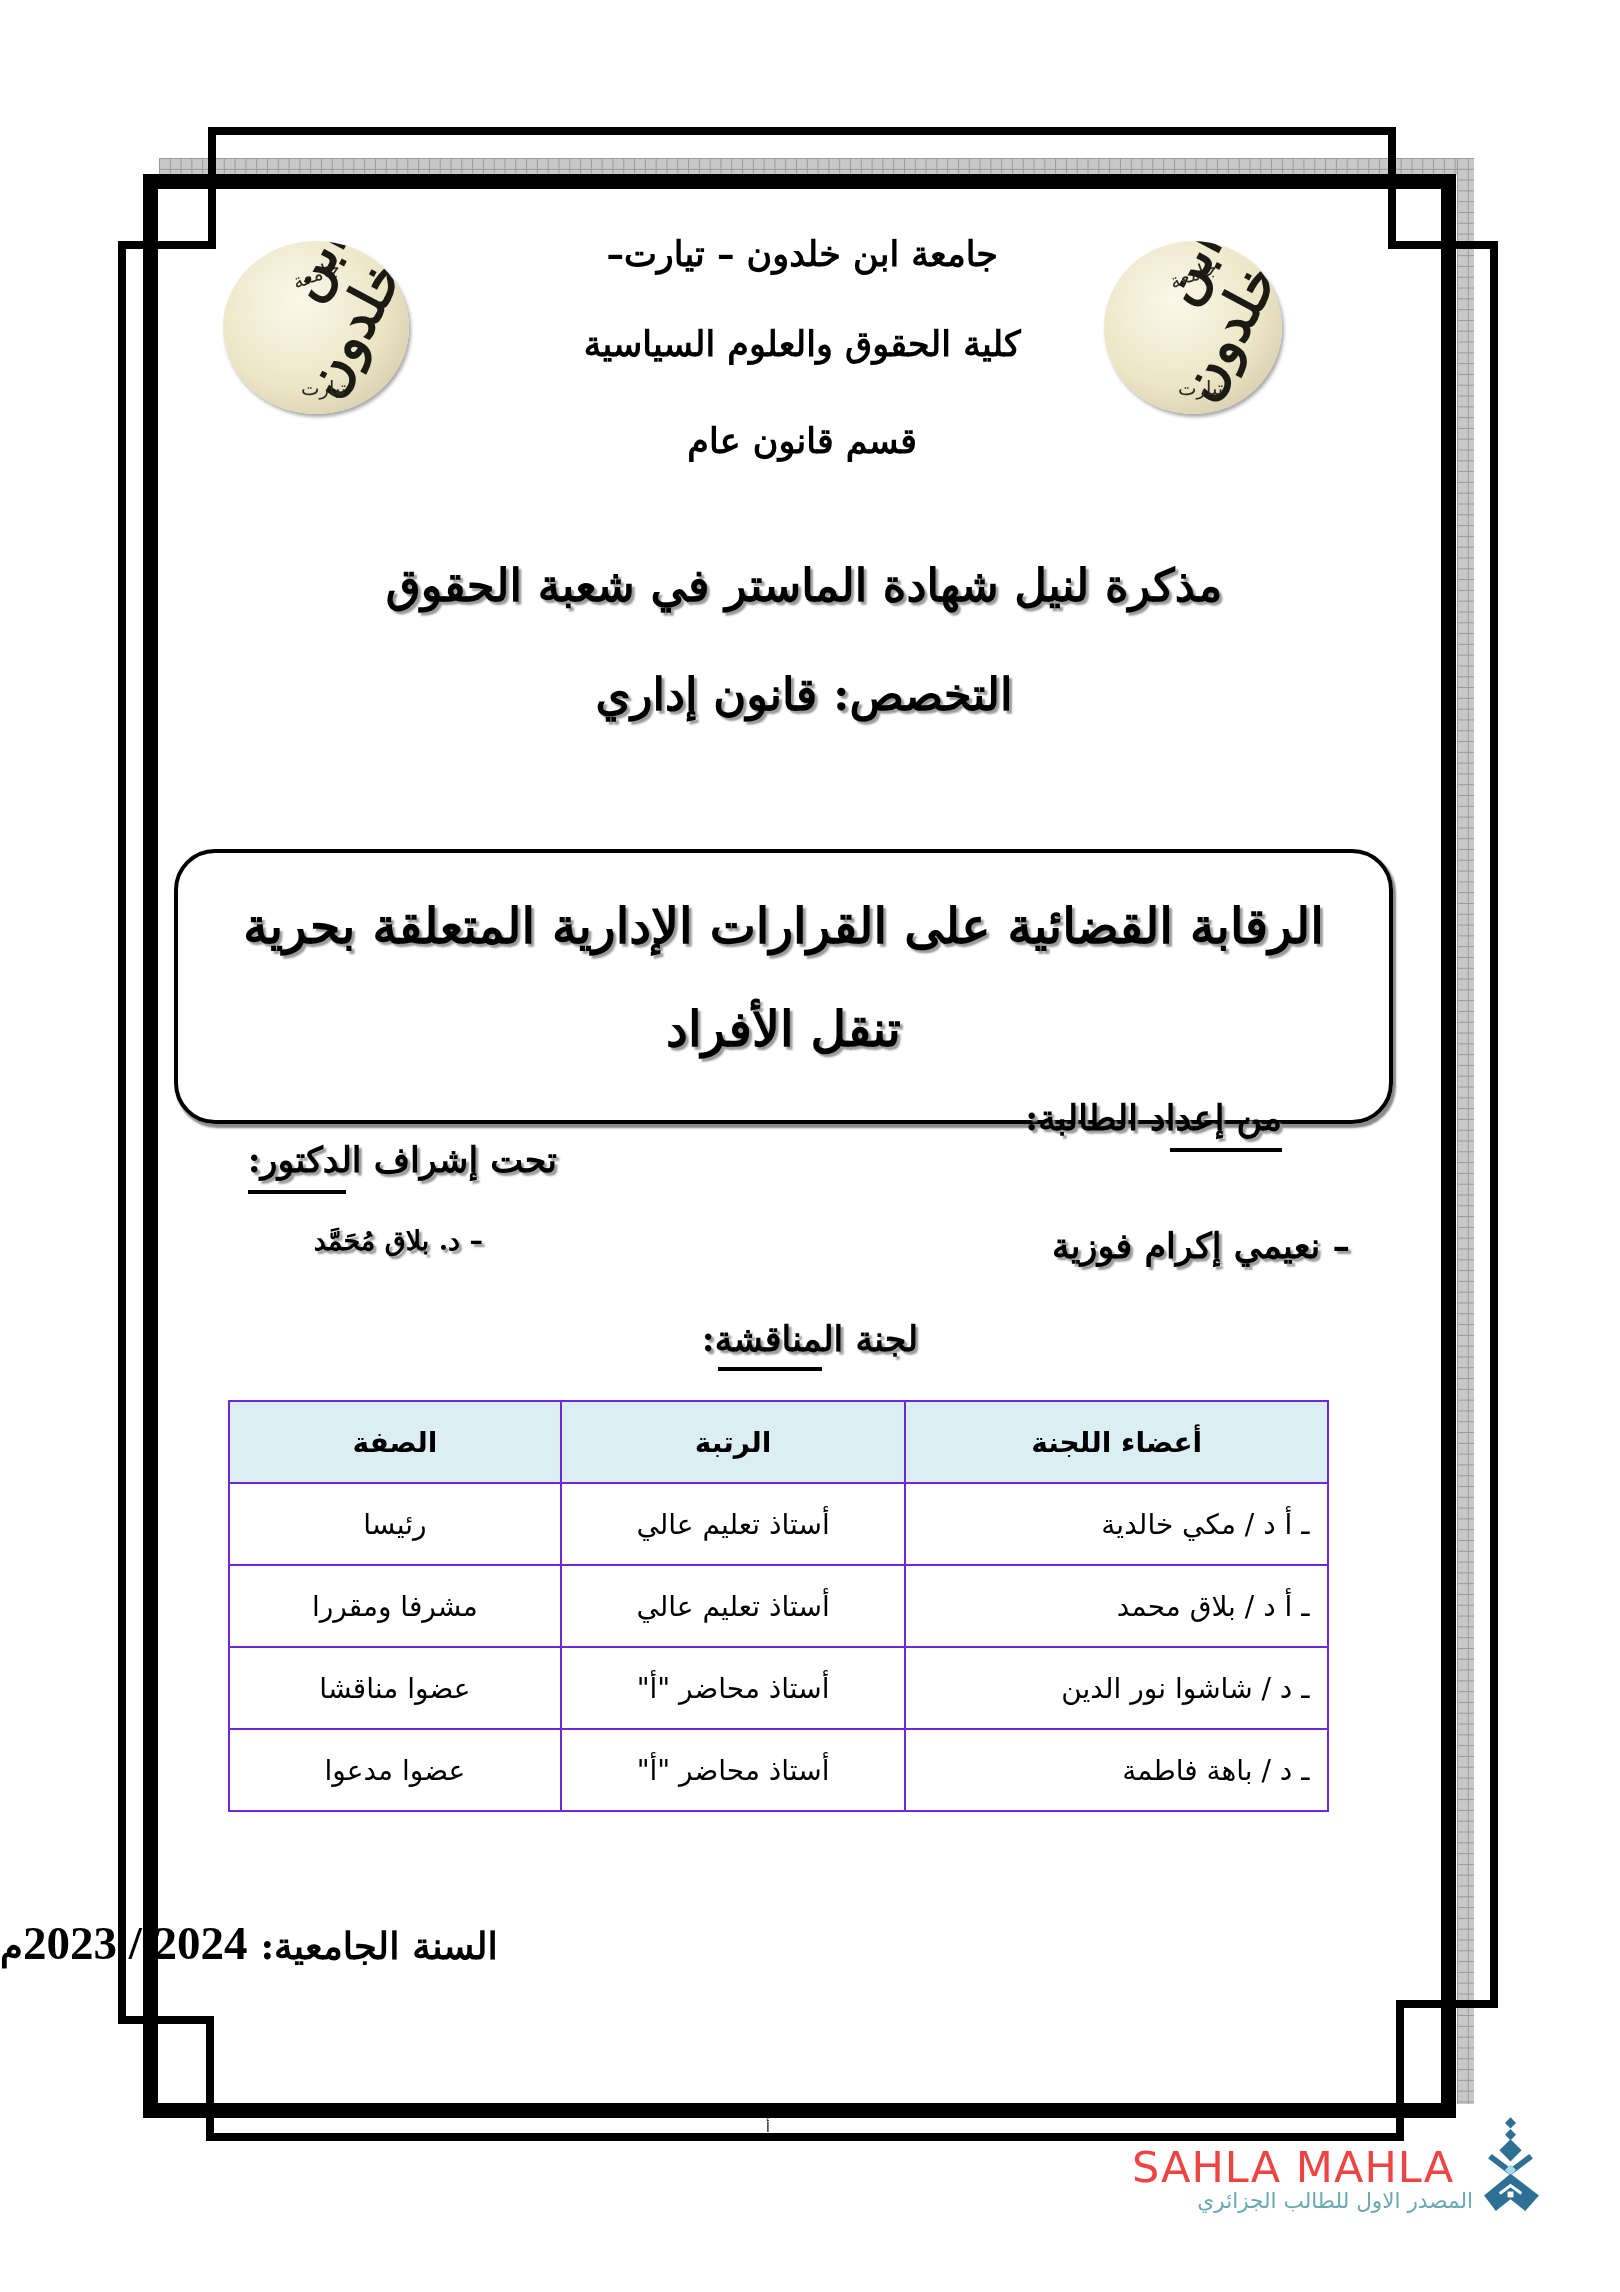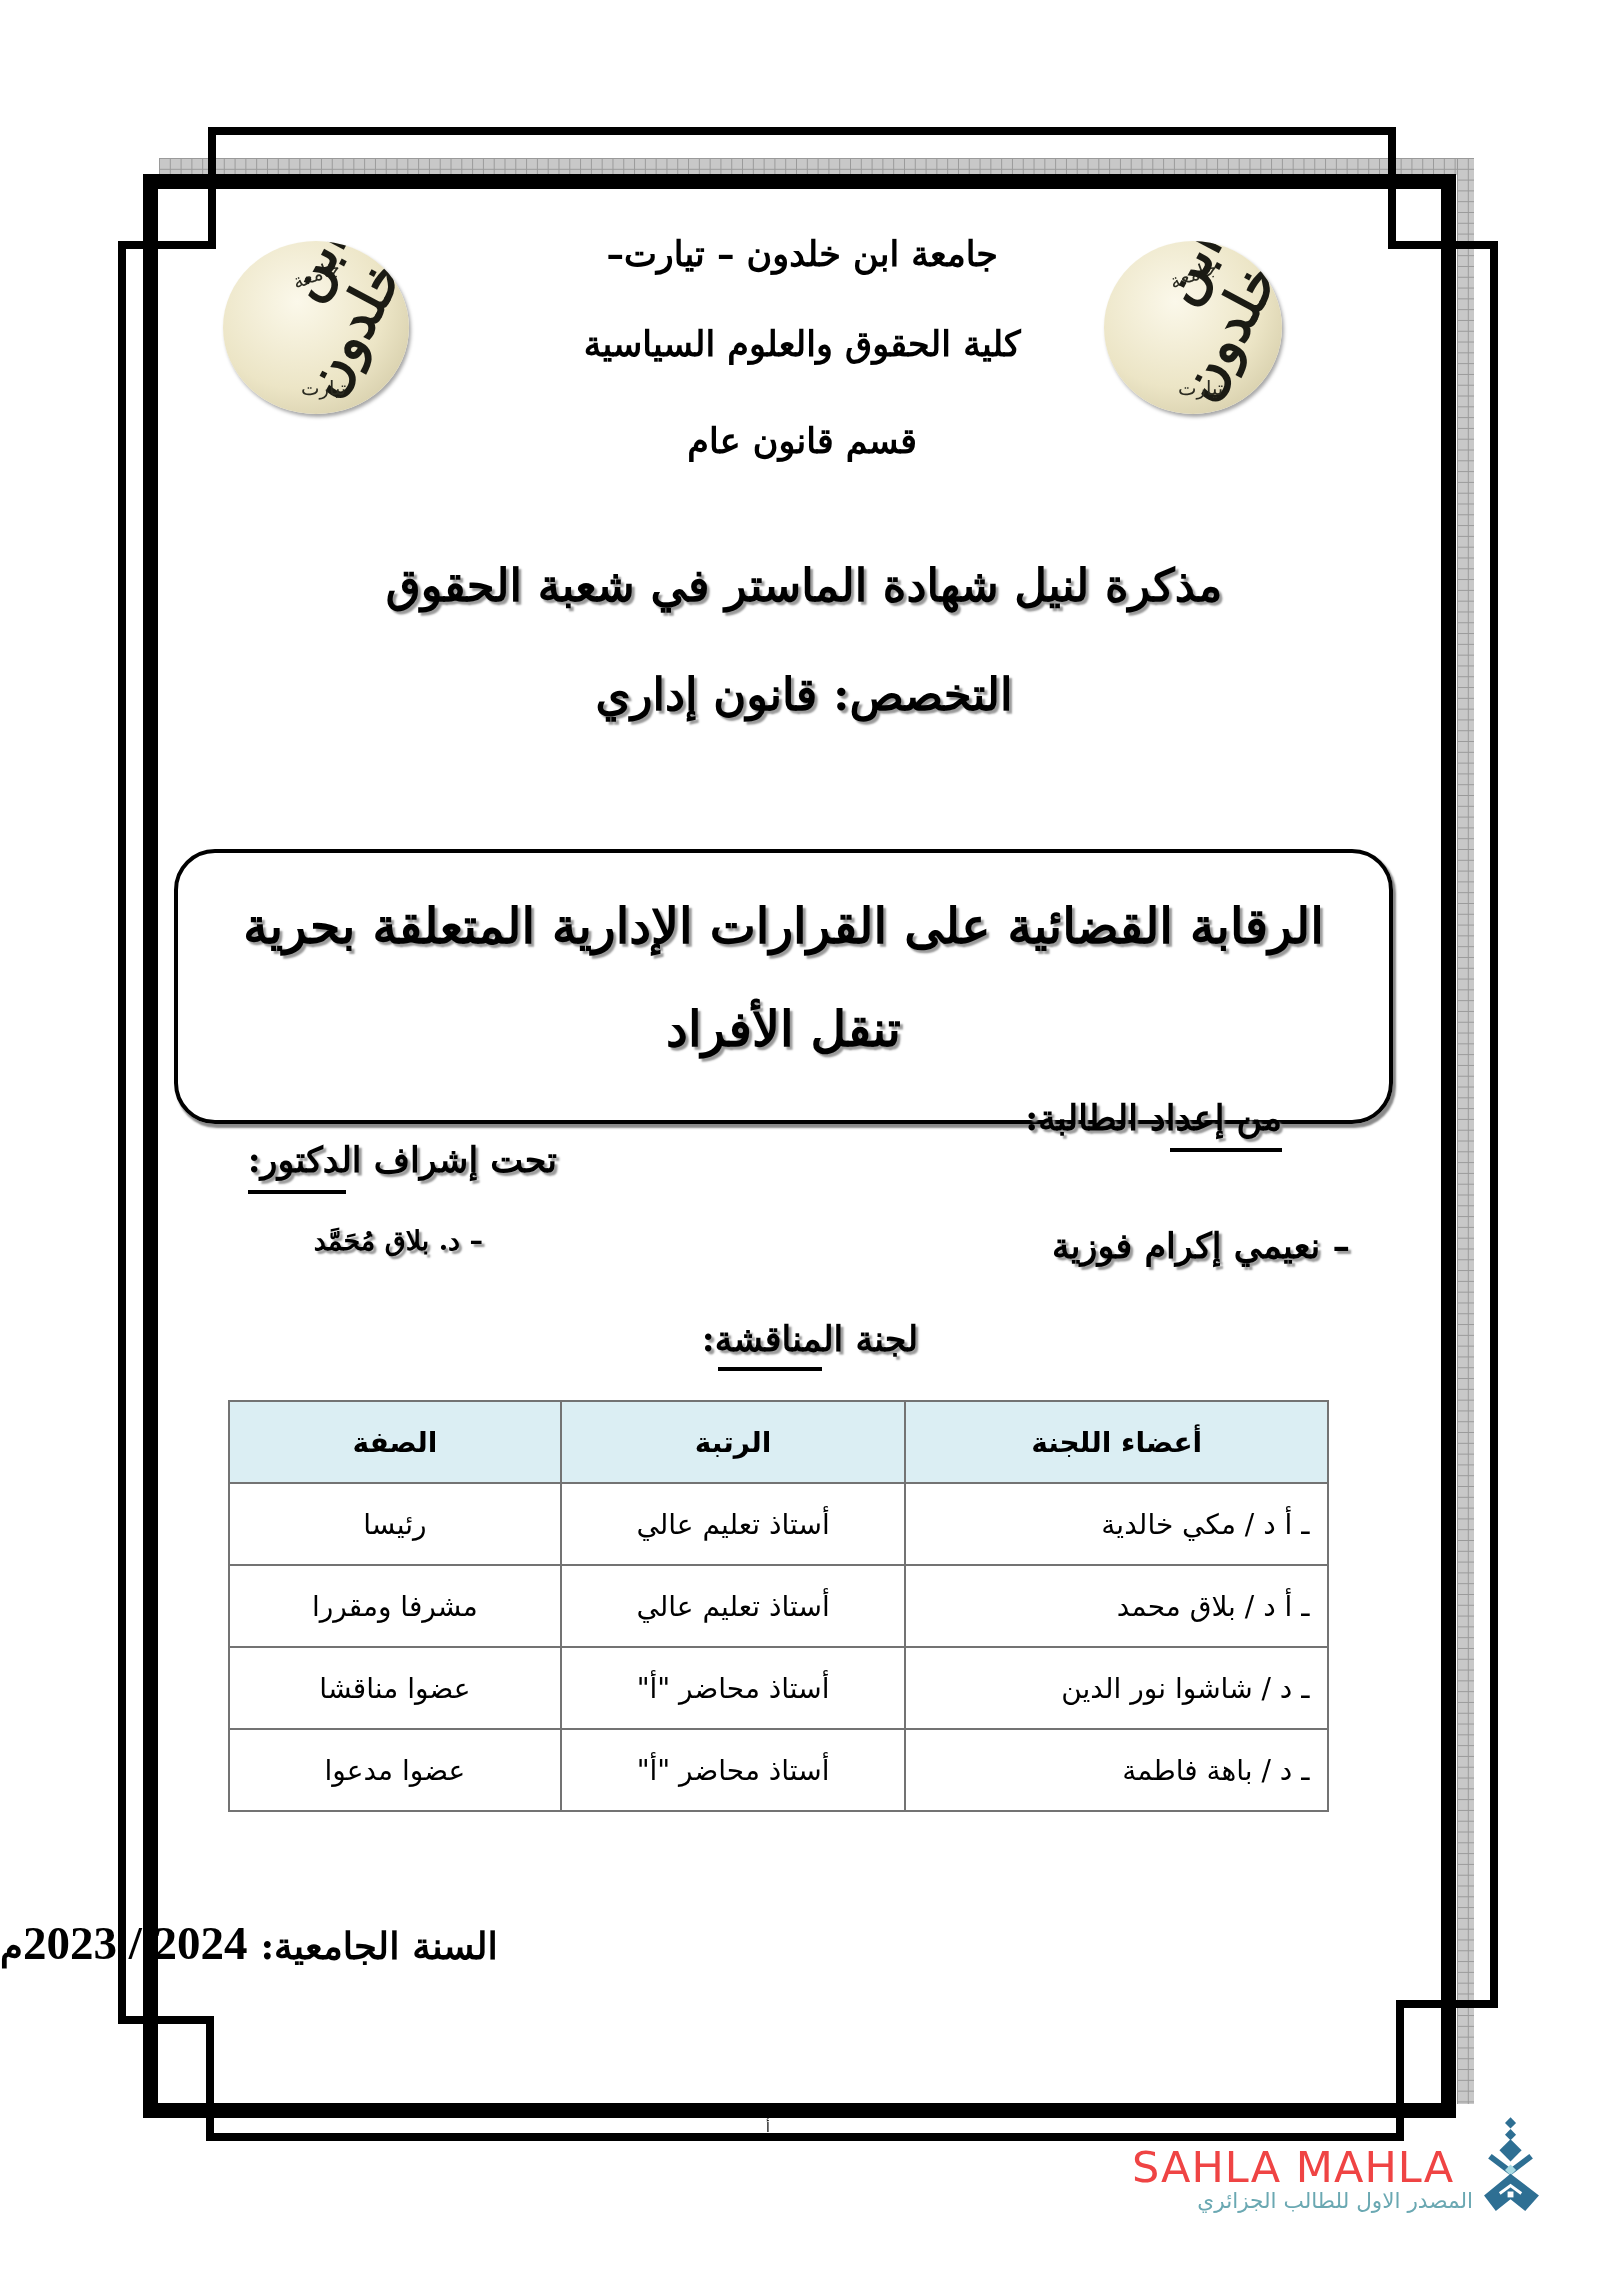--- a/index.html
+++ b/index.html
@@ -23,21 +23,21 @@
                transform: rotate(-62deg); font-size: 55px; letter-spacing: -3.9px; }
   .logo .small { position: absolute; font-size: 19.6px; color: #2a2a20; direction: rtl; }
   .title-box { position: absolute; left: 174px; top: 849px; width: 1211px; height: 267px;
                border: 4.9px solid #000; border-radius: 41px; box-shadow: 2.9px 3.9px 2px #8a8a8a; }
   .title-line { position: absolute; left: 0; width: 100%; text-align: center; direction: rtl;
                 font-weight: bold; font-size: 49px; }
   .label-u { position: absolute; direction: rtl; font-weight: bold; font-size: 35px; }
   .label-u .ul { position: absolute; bottom: -13.7px; height: 3.9px; background: #000; }
   table.committee { position: absolute; left: 228px; top: 1400px; width: 1101px; border-collapse: collapse;
                     direction: rtl; font-family: "DejaVu Sans", "Liberation Sans", sans-serif; }
-  table.committee td, table.committee th { border: 2px solid #737373; height: 80px; font-size: 28px; padding: 0 17.6px; }
+  table.committee td, table.committee th { border: 2px solid #6d28d9; height: 80px; font-size: 28px; padding: 0 17.6px; }
   table.committee th { background: #dbeef3; font-weight: bold; text-align: center; }
   table.committee td.c { text-align: center; margin-top: 16px; }
   table.committee td.r { text-align: right; }
   .watermark-en { position: absolute; left: 1132px; top: 2142px; font-family: "DejaVu Sans", "Liberation Sans", sans-serif;
                   font-size: 43px; color: #ef4444; letter-spacing: 1px; }
   .watermark-ar { position: absolute; left: 1135px; top: 2188px; width: 338px; text-align: right; direction: rtl;
                   font-family: "DejaVu Sans", sans-serif; font-size: 21.6px; color: #6aa8b2; }
 </style>
 </head>
 <body>

